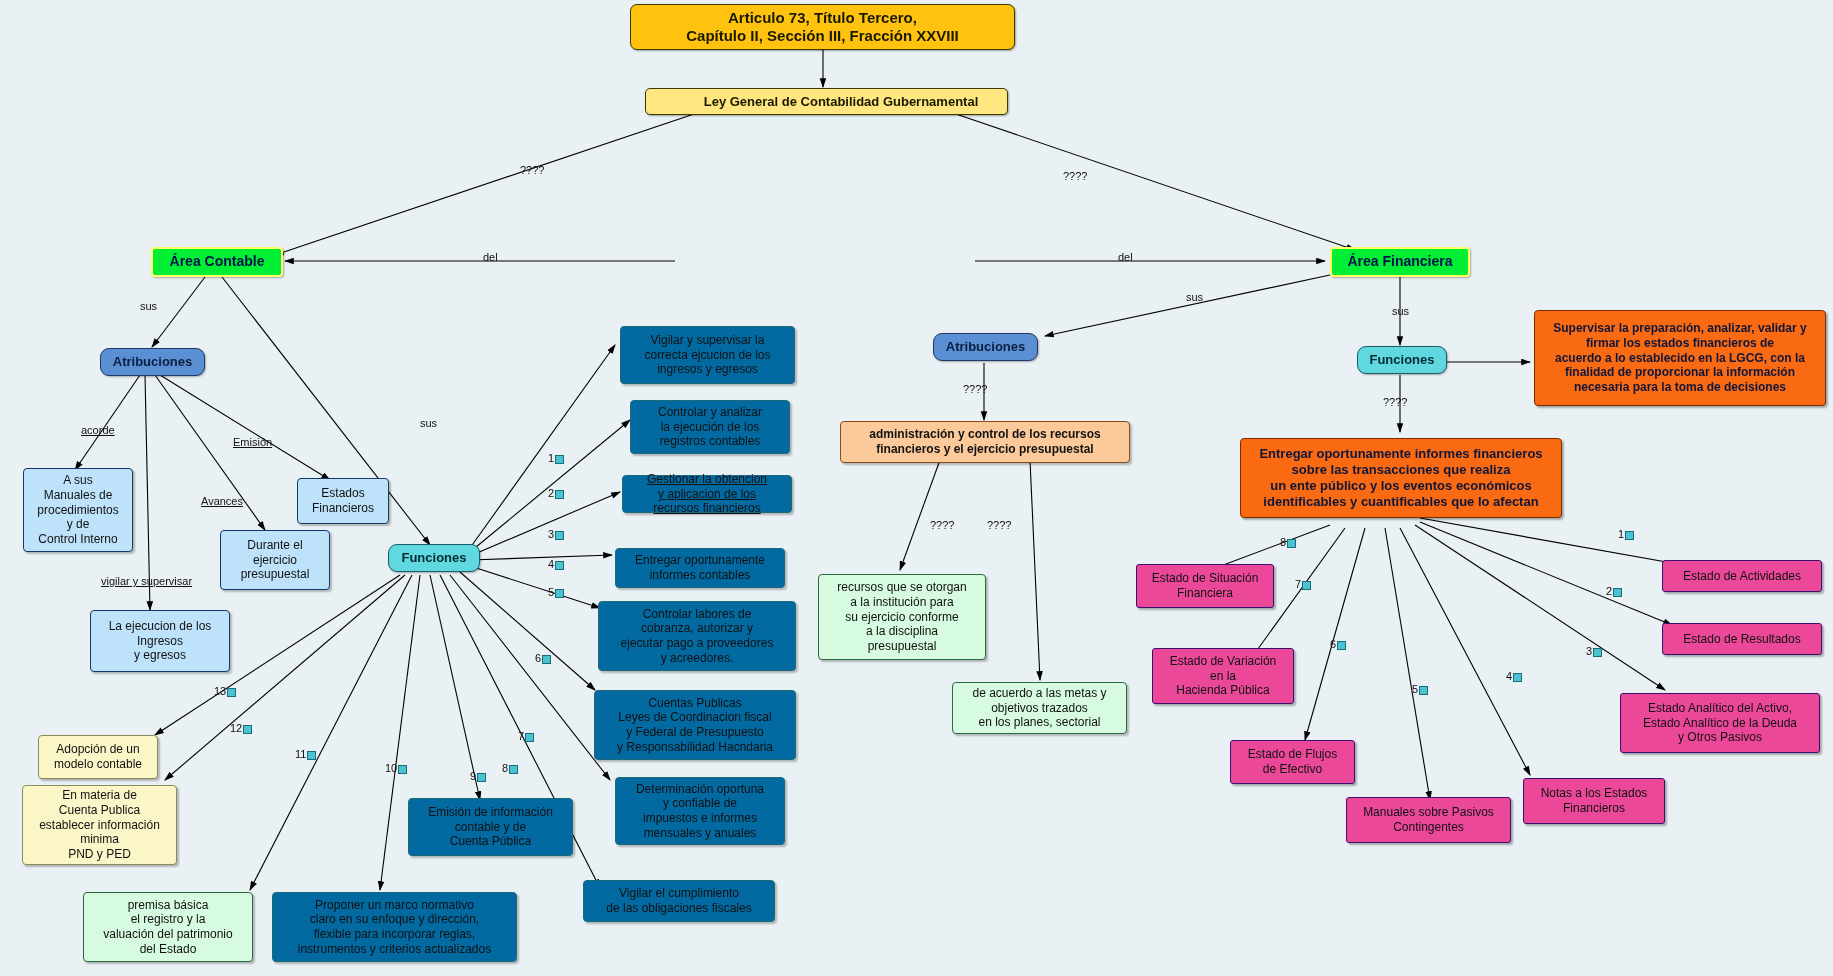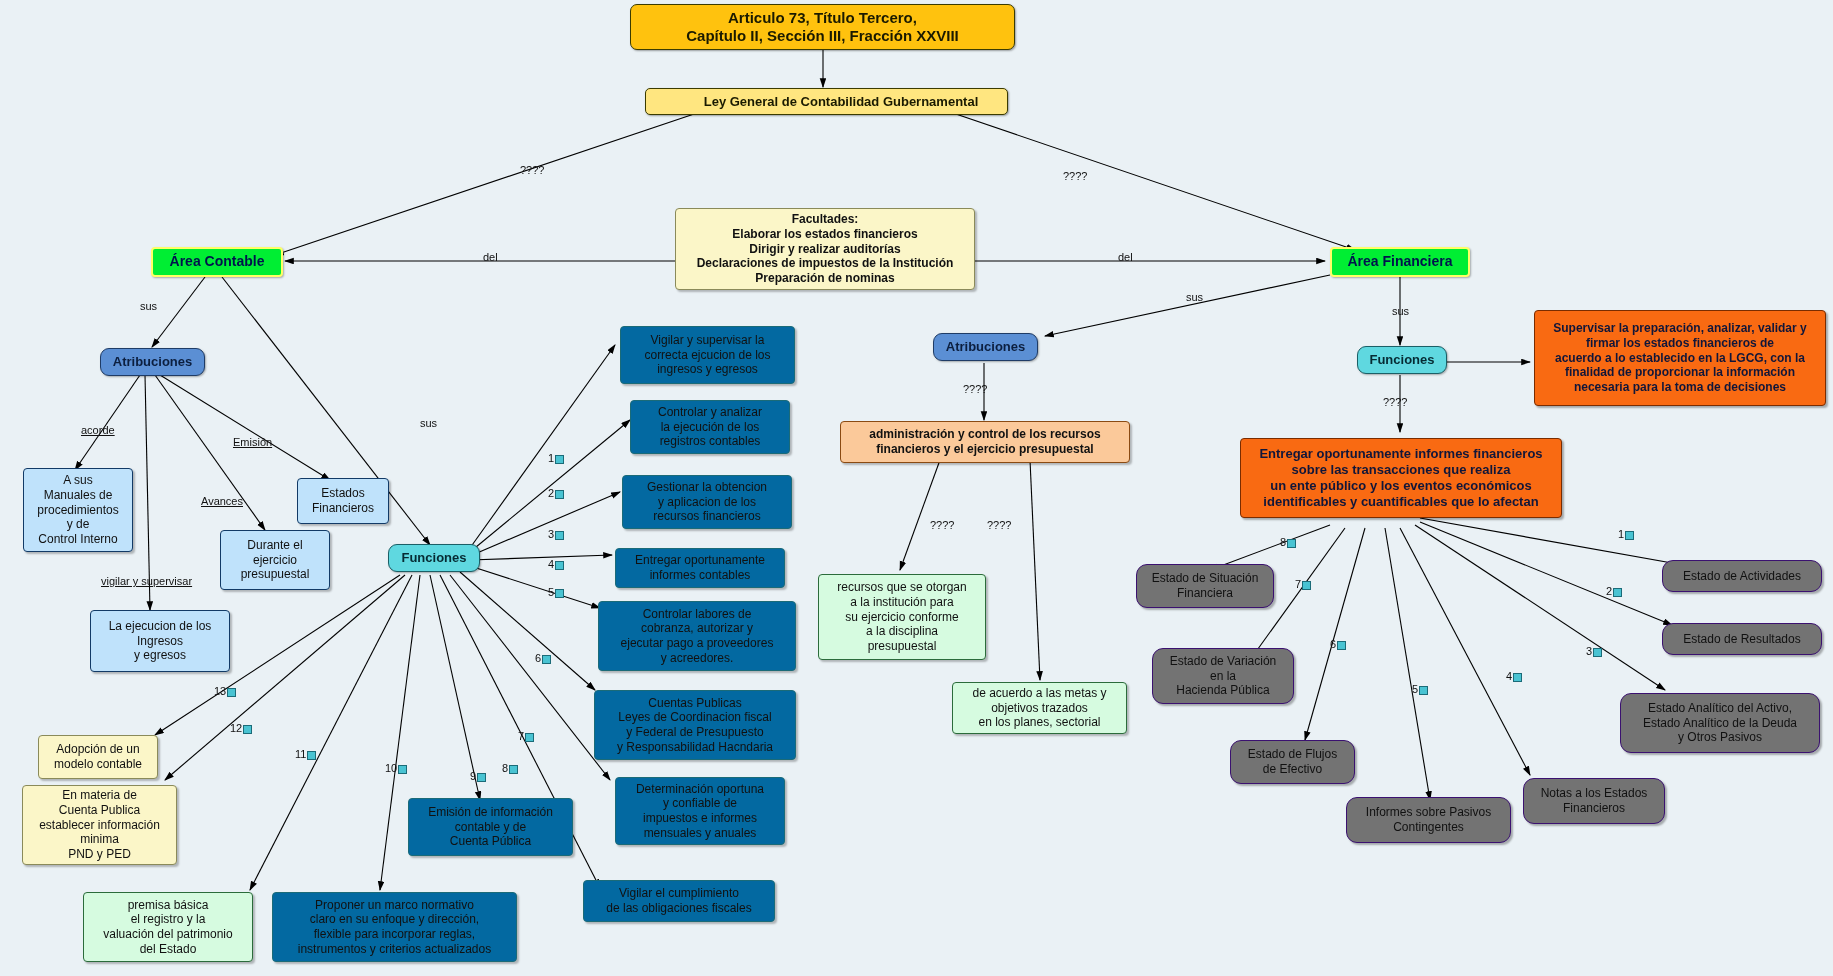--- a/index.html
+++ b/index.html
@@ -106,23 +106,23 @@
   }
   .skyblue-node {
     background: #bfe2fb;
     border: 1px solid #123a66;
     border-radius: 4px;
     font-size: 12px;
     color: #111;
     box-shadow: 2px 2px 2px rgba(0,0,0,.25);
   }
   .lav-node {
-    background: #737373;
+    background: #ec4899;
     border: 1px solid #3b1170;
-    border-radius: 11px;
+    border-radius: 3px;
     font-size: 12px;
     color: #111;
     box-shadow: 2px 2px 2px rgba(0,0,0,.3);
   }
   .orange-node {
     background: #f96a12;
     border: 1px solid #7a2c00;
     border-radius: 4px;
     font-size: 12px;
     font-weight: bold;
@@ -230,25 +230,20 @@
       <line x1="1345" y1="528" x2="1250" y2="660" marker-end="url(#arrow)"></line>
       <line x1="1330" y1="525" x2="1210" y2="570" marker-end="url(#arrow)"></line>
     </g>
   </svg>
 
   <div class="node title-node" style="left:630px; top:4px; width:385px; height:46px; white-space:pre-line;">Articulo 73, Título Tercero,
 Capítulo II, Sección III, Fracción XXVIII</div>
 
   <div class="node law-node" style="left:645px; top:88px; width:363px; height:27px;">Ley General de Contabilidad Gubernamental</div>
 
-  <div class="node cream-node" style="left:675px; top:208px; width:300px; height:82px; white-space:pre-line; font-weight:bold; text-align:center;">Facultades:
-Elaborar los estados financieros
-Dirigir y realizar auditorías
-Declaraciones de impuestos de la Institución
-Preparación de nominas</div>
 
   <div class="node green-node" style="left:151px; top:247px; width:132px; height:30px;">Área Contable</div>
 
   <div class="node green-node" style="left:1330px; top:247px; width:140px; height:30px;">Área Financiera</div>
 
   <div class="node blue-pill" style="left:100px; top:348px; width:105px; height:28px;">Atribuciones</div>
 
   <div class="node cyan-pill" style="left:388px; top:544px; width:92px; height:28px;">Funciones</div>
 
   <div class="node blue-pill" style="left:933px; top:333px; width:105px; height:28px;">Atribuciones</div>
@@ -290,21 +285,21 @@
 y egresos</div>
 
   <div class="node lightcyan-node" style="left:620px; top:326px; width:175px; height:58px; white-space:pre-line;">Vigilar y supervisar la
 correcta ejcucion de los
 ingresos y egresos</div>
 
   <div class="node lightcyan-node" style="left:630px; top:400px; width:160px; height:54px; white-space:pre-line;">Controlar y analizar
 la ejecución de los
 registros contables</div>
 
-  <div class="node lightcyan-node" style="left:622px; top:475px; width:170px; height:54px; white-space:pre-line;">Gestionar la obtencion
+  <div class="node lightcyan-node" style="left:622px; top:475px; width:170px; height:38px; white-space:pre-line;text-decoration:underline;">Gestionar la obtencion
 y aplicacion de los
 recursos financieros</div>
 
   <div class="node lightcyan-node" style="left:615px; top:548px; width:170px; height:40px; white-space:pre-line;">Entregar oportunamente
 informes contables</div>
 
   <div class="node lightcyan-node" style="left:598px; top:601px; width:198px; height:70px; white-space:pre-line;">Controlar labores de
 cobranza,  autorizar y
 ejecutar pago a proveedores
 y acreedores.</div>
@@ -387,21 +382,21 @@
 
   <div class="node lav-node" style="left:1662px; top:623px; width:160px; height:32px; white-space:pre-line;">Estado de Resultados</div>
 
   <div class="node lav-node" style="left:1620px; top:693px; width:200px; height:60px; white-space:pre-line;">Estado Analítico del Activo,
 Estado Analítico de la Deuda
 y Otros Pasivos</div>
 
   <div class="node lav-node" style="left:1523px; top:778px; width:142px; height:46px; white-space:pre-line;">Notas a los Estados
 Financieros</div>
 
-  <div class="node lav-node" style="left:1346px; top:797px; width:165px; height:46px; white-space:pre-line;">Informes sobre Pasivos
+  <div class="node lav-node" style="left:1346px; top:797px; width:165px; height:46px; white-space:pre-line;">Manuales sobre Pasivos
 Contingentes</div>
 
   <div class="node lav-node" style="left:1230px; top:740px; width:125px; height:44px; white-space:pre-line;">Estado de Flujos
 de Efectivo</div>
 
   <div class="node lav-node" style="left:1152px; top:648px; width:142px; height:56px; white-space:pre-line;">Estado de Variación
 en la
 Hacienda Pública</div>
 
   <div class="node lav-node" style="left:1136px; top:564px; width:138px; height:44px; white-space:pre-line;">Estado de Situación

